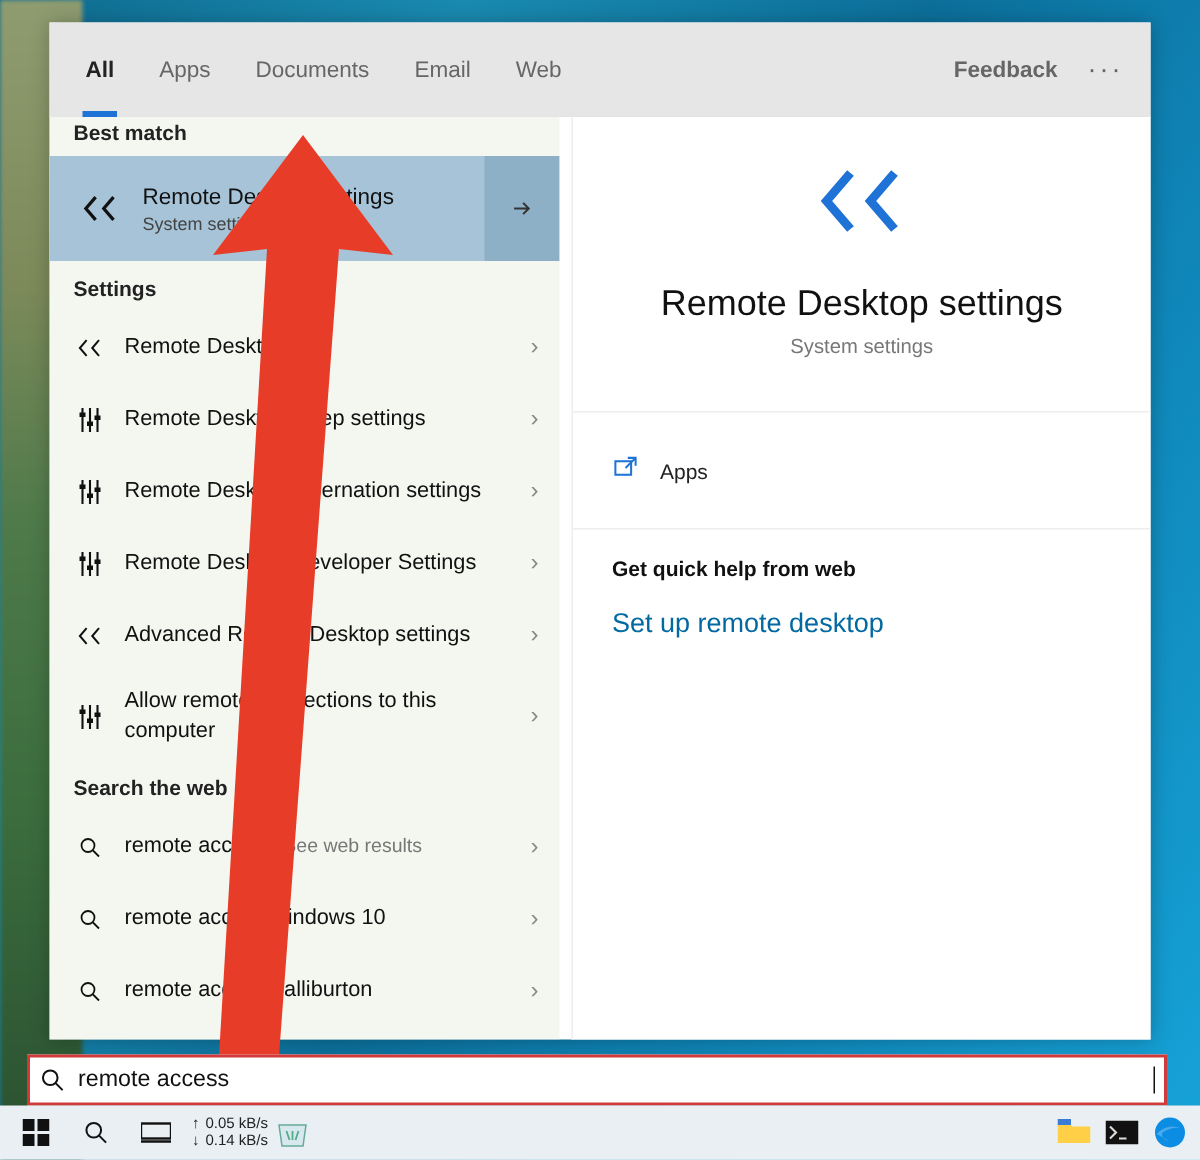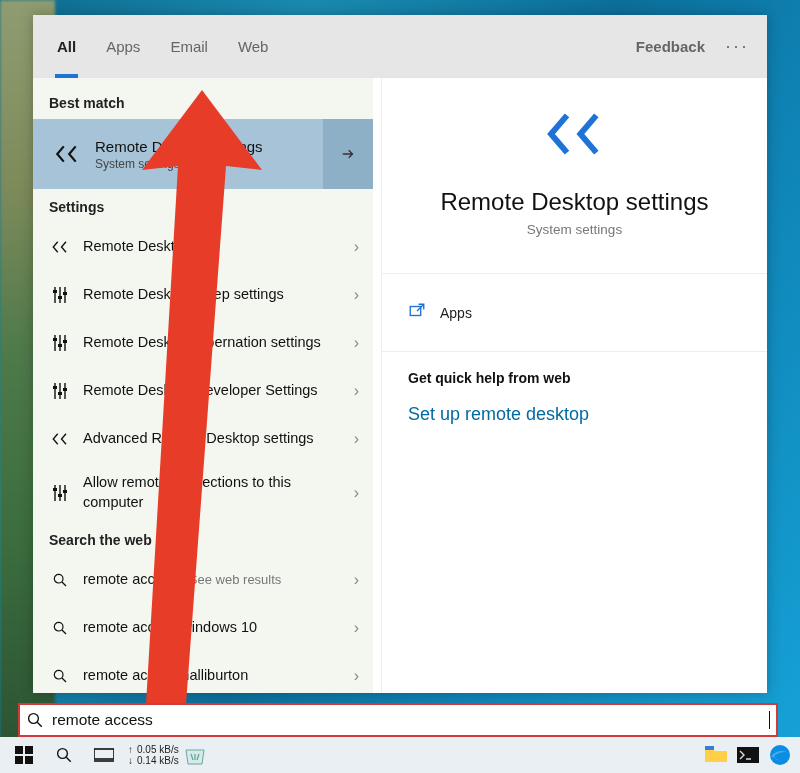--- a/index.html
+++ b/index.html
@@ -39,21 +39,21 @@
     content: ""; position: absolute; left: 10px; right: 10px; bottom: 0;
     height: 4px; background: #1f72d6;
   }
   .spacer { flex: 1; }
   .feedback { font-size: 15px; color: #666; padding: 0 8px; font-weight: bold; }
   .more-dots { font-size: 18px; color: #666; padding: 0 6px; letter-spacing: 2px; }
   .tri { display:inline-block; margin-left:4px; font-size:10px; vertical-align:middle; color:#666;}
 
   
   .left {
-    position: absolute; left: 0; top: 70px; width: 340px; bottom: 0; overflow: hidden;
+    position: absolute; left: 0; top: 55px; width: 340px; bottom: 0; overflow: hidden;
   }
   .section-label {
     padding: 10px 16px 8px 16px; font-size: 14px; font-weight: 600; color: #222;
   }
   .best {
     height: 70px; background: #a6c3d7; display: flex; align-items: center; padding: 0 16px;
     position: relative;
   }
   .best .ic { width: 36px; display:flex; justify-content:center; }
   .best .txt { flex:1; padding-left: 10px; }
@@ -122,20 +122,21 @@
 <body>
 
 <div class="wallpaper"></div>
 
 <div class="panel">
   <div class="panel-bg"></div>
 
   <div class="panel-tabs">
     <div class="tab active">All</div>
     <div class="tab">Apps</div>
+    <div class="tab">Documents</div>
     <div class="tab">Email</div>
     <div class="tab">Web</div>
     <div class="spacer"></div>
     <div class="feedback">Feedback</div>
     <div class="more-dots">···</div>
   </div>
 
   <div class="left">
     <div class="section-label">Best match</div>
 

